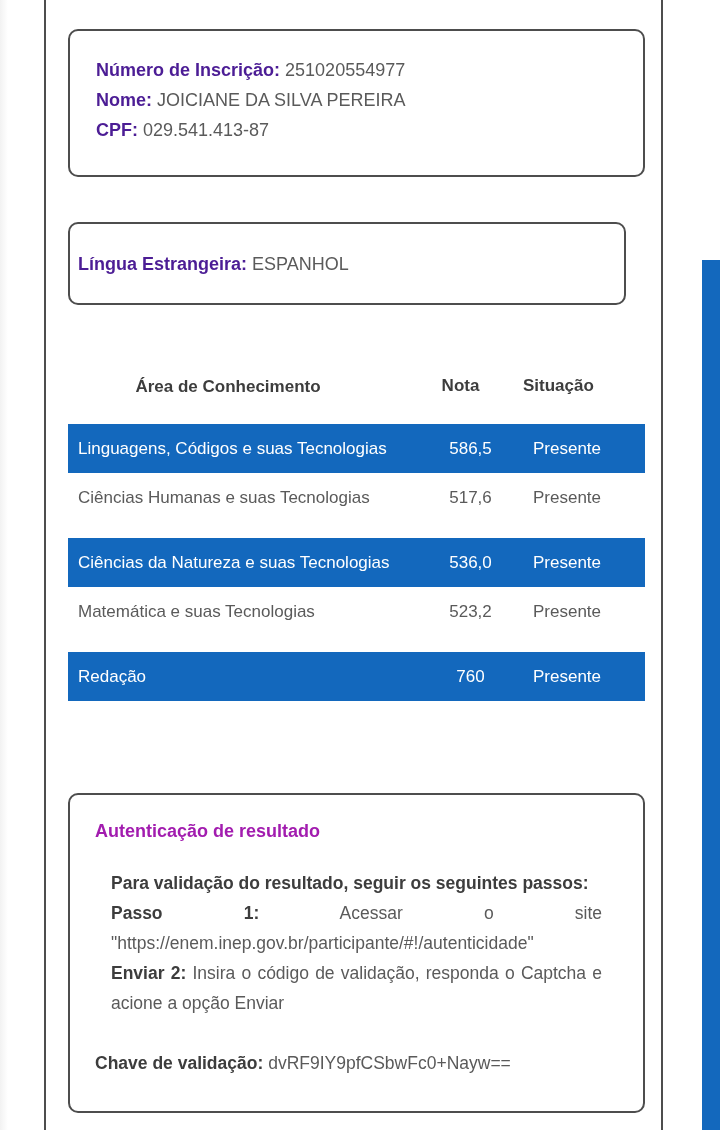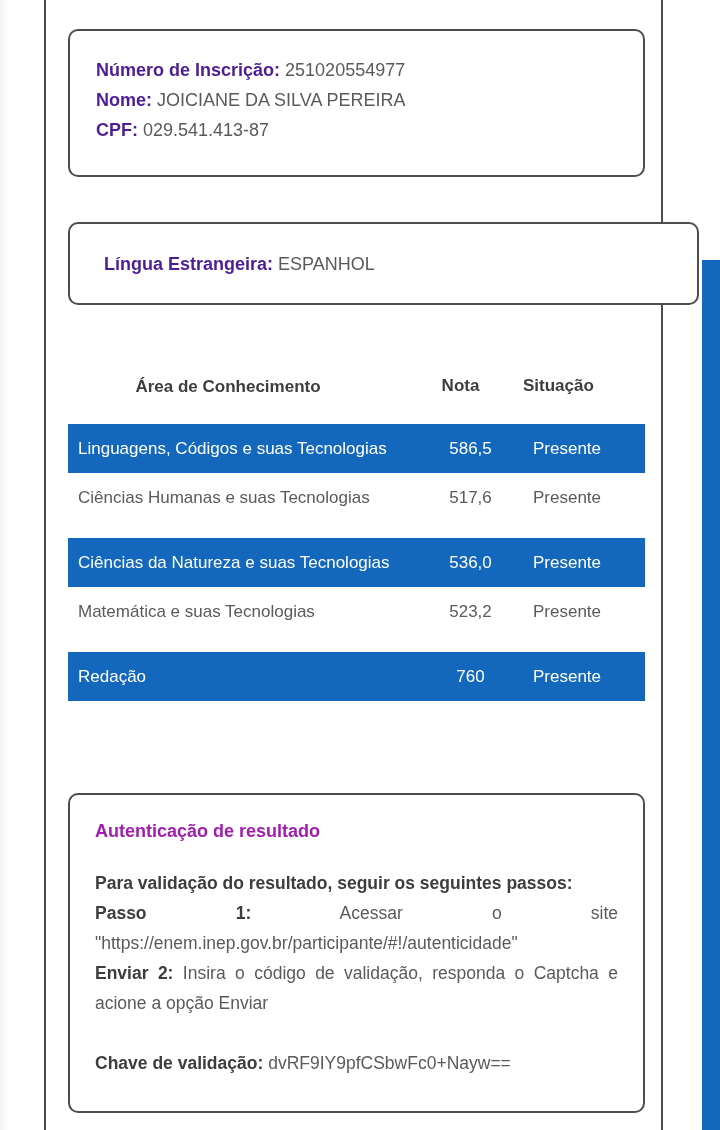--- a/index.html
+++ b/index.html
@@ -74,23 +74,23 @@
   #card-candidate {
     left: 22px;
     top: 29px;
     width: 577px;
     height: 148px;
     padding: 24px 26px;
   }
   #card-language {
     left: 22px;
     top: 222px;
-    width: 631px;
+    width: 558px;
     height: 83px;
-    padding: 0 34px;
+    padding: 0 8px;
     display: flex;
     align-items: center;
   }
   #card-auth {
     left: 22px;
     top: 793px;
     width: 577px;
     height: 320px;
     padding: 26px 25px 0 25px;
   }
@@ -159,21 +159,21 @@
     font-size: 18px;
     font-weight: bold;
     color: #a21caf;
     margin-bottom: 26px;
   }
   .auth-para {
     font-size: 17.5px;
     line-height: 30px;
     color: #5a5a5a;
     text-align: justify;
-    margin: 0;
+    margin: 16px;
   }
   .auth-para b { color: #3d3d3d; font-weight: bold; }
   .auth-key {
     margin-top: 30px;
     font-size: 17.5px;
     line-height: 30px;
     color: #5a5a5a;
     text-align: left;
   }
   .auth-key b { color: #3d3d3d; font-weight: bold; }

